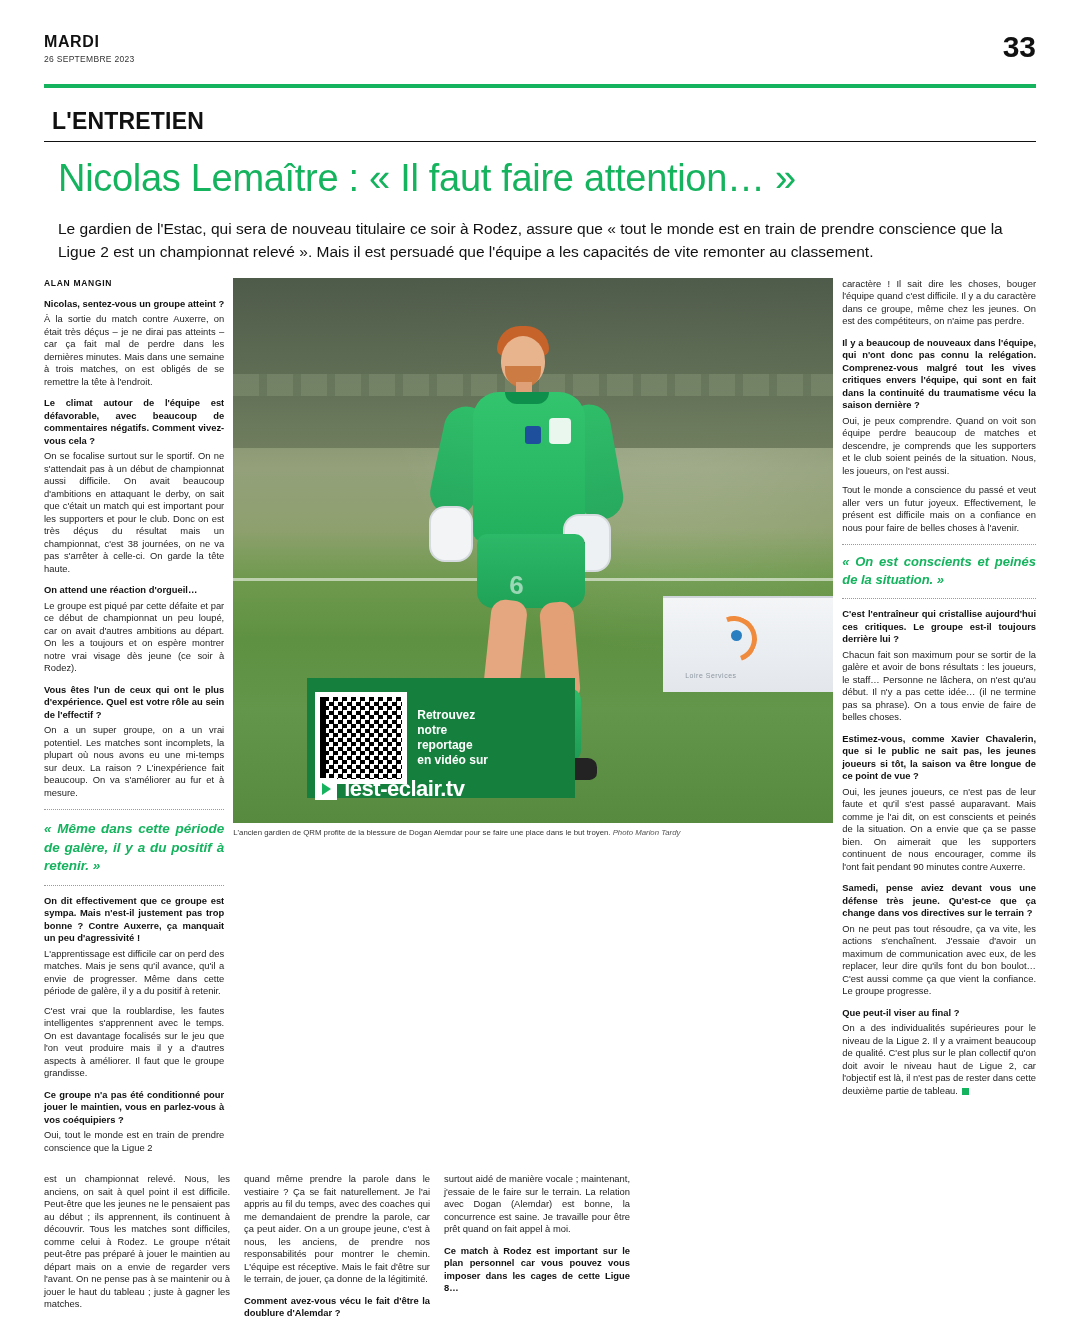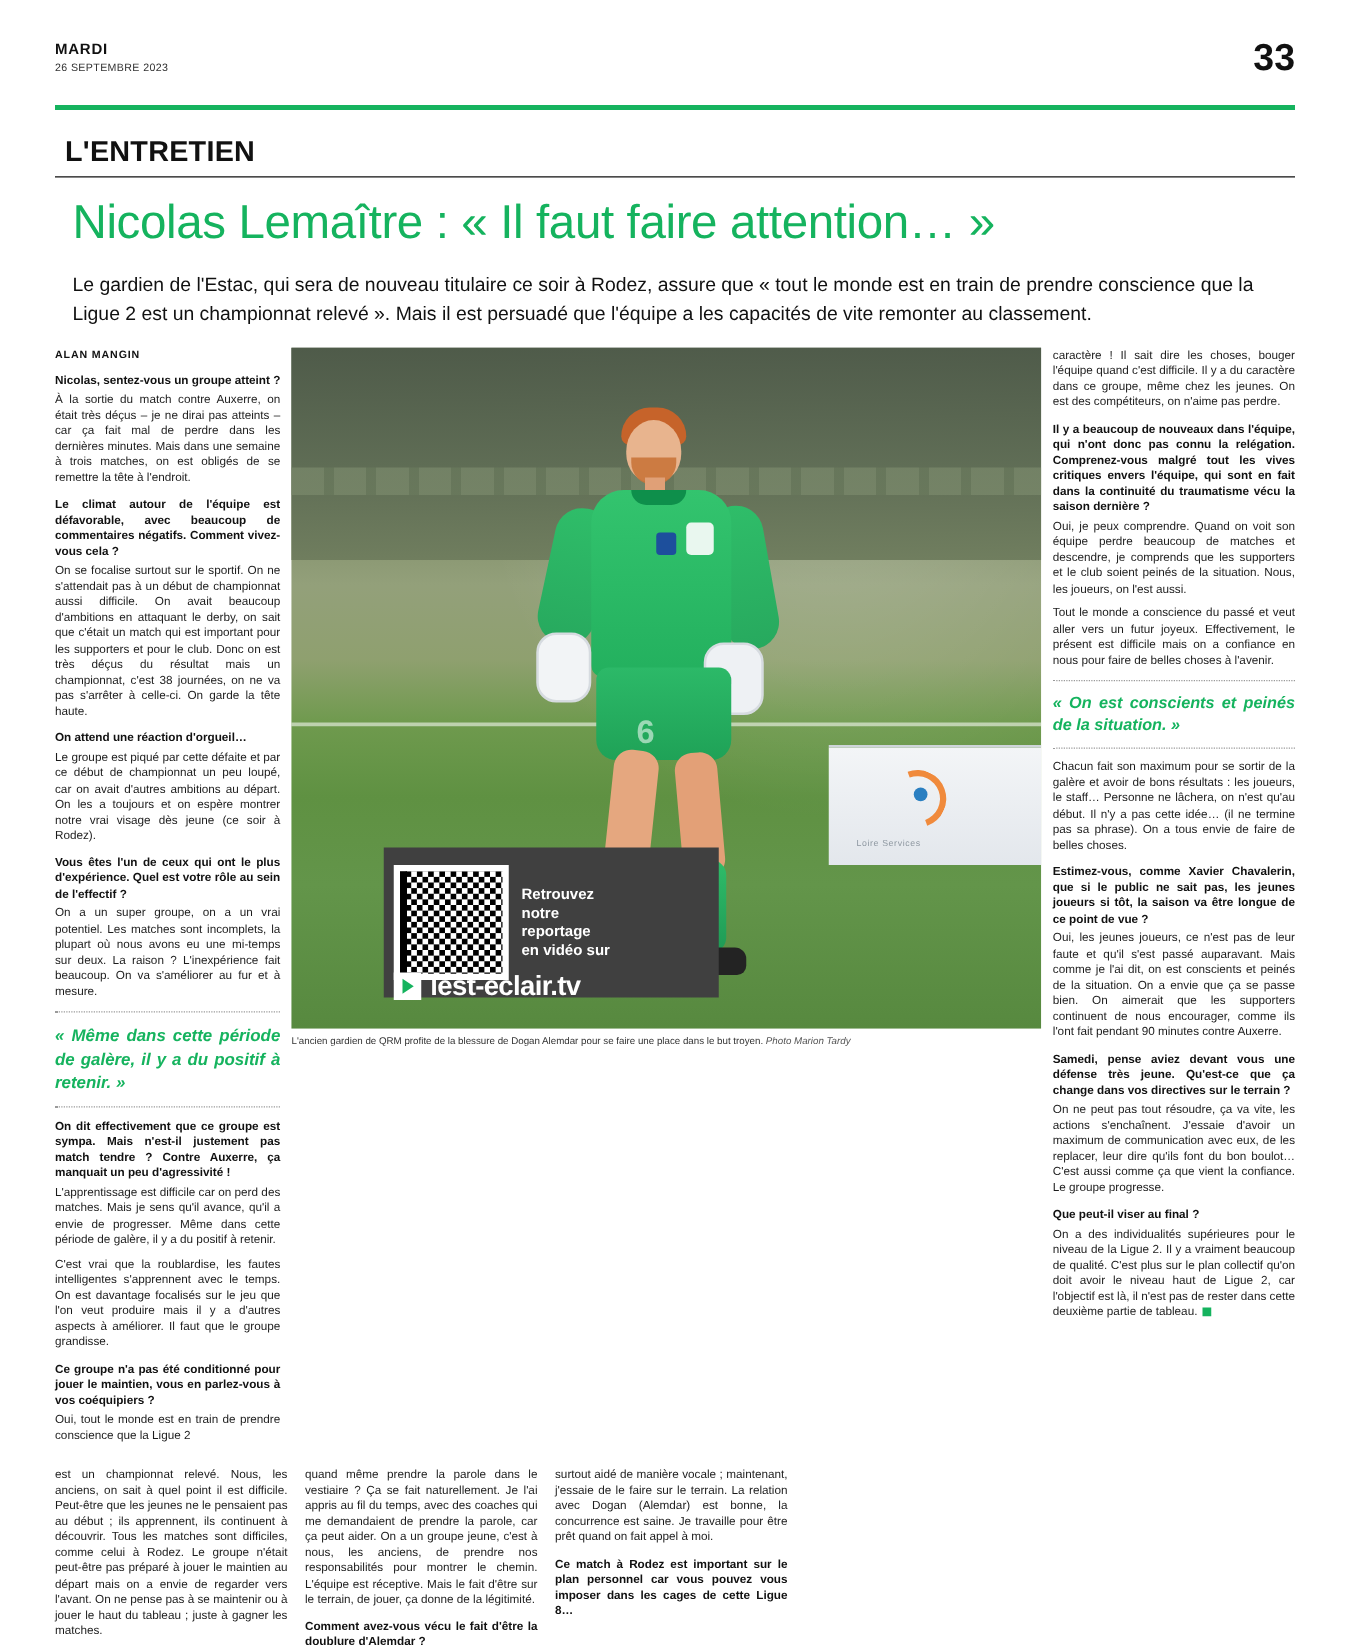--- a/index.html
+++ b/index.html
@@ -9,21 +9,21 @@
     background:#ffffff;
     font-family:"Liberation Sans", sans-serif;
     color:#1a1a1a;
     overflow:hidden;
   }
   .page { position:relative; width:1080px; height:1318px; padding:28px 44px 0 44px; }
 
   
   .masthead { position:relative; height:52px; }
   .date-block { position:absolute; left:0; top:4px; line-height:1.25; }
-  .date-day { font-size:12px; font-weight:bold; letter-spacing:.6px; color:#111; }
+  .date-day { font-size:16px; font-weight:bold; letter-spacing:.6px; color:#111; }
   .date-full { font-size:8.5px; color:#333; letter-spacing:.3px; margin-top:2px; }
   .section-title {
     text-align:center; font-size:38px; font-weight:bold; color:#15b35e;
     letter-spacing:.5px; line-height:46px;
   }
   .page-num { position:absolute; right:0; top:2px; font-size:30px; font-weight:bold; color:#111; }
   .rule-thick { height:4px; background:#15b35e; margin-top:4px; }
 
   
   .kicker { font-size:23px; font-weight:bold; letter-spacing:.2px; margin:20px 0 6px 8px; color:#111; }
@@ -129,21 +129,21 @@
   .kp-leg-l { left:254px; top:322px; width:36px; height:104px; background:#e5a77f; border-radius:14px; transform:rotate(6deg); }
   .kp-leg-r { left:310px; top:324px; width:34px; height:100px; background:#e3a077; border-radius:14px; transform:rotate(-5deg); }
   .kp-sock-l { left:250px; top:414px; width:38px; height:76px; background:linear-gradient(#2fbd69,#1f9a55); border-radius:12px; }
   .kp-sock-r { left:312px; top:410px; width:36px; height:74px; background:linear-gradient(#2fbd69,#1f9a55); border-radius:12px; }
   .kp-boot-l { left:242px; top:486px; width:56px; height:22px; background:#1c1c1c; border-radius:10px 16px 8px 8px; }
   .kp-boot-r { left:306px; top:480px; width:58px; height:22px; background:#232323; border-radius:16px 10px 8px 8px; }
 
   
   .promo {
     position:absolute; left:74px; top:400px; width:268px; height:120px;
-    background:#404040; display:flex; align-items:center; padding:8px;
+    background:#15803d; display:flex; align-items:center; padding:8px;
   }
   .qr {
     width:92px; height:92px; background:#ffffff; padding:5px;
   }
   .qr-inner {
     width:100%; height:100%;
     background:
       linear-gradient(90deg,#000 0 6px,transparent 6px 12px),
       repeating-conic-gradient(#000 0% 25%, #fff 0% 50%) 0 0/9px 9px;
   }
@@ -195,21 +195,21 @@
         <p>À la sortie du match contre Auxerre, on était très déçus – je ne dirai pas atteints – car ça fait mal de perdre dans les dernières minutes. Mais dans une semaine à trois matches, on est obligés de se remettre la tête à l'endroit.</p>
         <p class="q">Le climat autour de l'équipe est défavorable, avec beaucoup de commentaires négatifs. Comment vivez-vous cela ?</p>
         <p>On se focalise surtout sur le sportif. On ne s'attendait pas à un début de championnat aussi difficile. On avait beaucoup d'ambitions en attaquant le derby, on sait que c'était un match qui est important pour les supporters et pour le club. Donc on est très déçus du résultat mais un championnat, c'est 38 journées, on ne va pas s'arrêter à celle-ci. On garde la tête haute.</p>
         <p class="q">On attend une réaction d'orgueil…</p>
         <p>Le groupe est piqué par cette défaite et par ce début de championnat un peu loupé, car on avait d'autres ambitions au départ. On les a toujours et on espère montrer notre vrai visage dès jeune (ce soir à Rodez).</p>
         <p class="q">Vous êtes l'un de ceux qui ont le plus d'expérience. Quel est votre rôle au sein de l'effectif ?</p>
         <p>On a un super groupe, on a un vrai potentiel. Les matches sont incomplets, la plupart où nous avons eu une mi-temps sur deux. La raison ? L'inexpérience fait beaucoup. On va s'améliorer au fur et à mesure.</p>
         <div class="dots"></div>
         <div class="pull">« Même dans cette période de galère, il y a du positif à retenir. »</div>
         <div class="dots"></div>
-        <p class="q">On dit effectivement que ce groupe est sympa. Mais n'est-il justement pas match tendre ? Contre Auxerre, ça manquait un peu d'agressivité !</p>
+        <p class="q">On dit effectivement que ce groupe est sympa. Mais n'est-il justement pas trop bonne ? Contre Auxerre, ça manquait un peu d'agressivité !</p>
         <p>L'apprentissage est difficile car on perd des matches. Mais je sens qu'il avance, qu'il a envie de progresser. Même dans cette période de galère, il y a du positif à retenir.</p>
         <p>C'est vrai que la roublardise, les fautes intelligentes s'apprennent avec le temps. On est davantage focalisés sur le jeu que l'on veut produire mais il y a d'autres aspects à améliorer. Il faut que le groupe grandisse.</p>
         <p class="q">Ce groupe n'a pas été conditionné pour jouer le maintien, vous en parlez-vous à vos coéquipiers ?</p>
         <p>Oui, tout le monde est en train de prendre conscience que la Ligue 2</p>
       </div>
 
       <div class="photo-col">
         <div class="photo-wrap">
           <div class="photo"></div>
           <div class="stand"></div>
@@ -267,20 +267,21 @@
       </div>
 
       <div class="col-right-top body-col">
         <p>caractère ! Il sait dire les choses, bouger l'équipe quand c'est difficile. Il y a du caractère dans ce groupe, même chez les jeunes. On est des compétiteurs, on n'aime pas perdre.</p>
         <p class="q">Il y a beaucoup de nouveaux dans l'équipe, qui n'ont donc pas connu la relégation. Comprenez-vous malgré tout les vives critiques envers l'équipe, qui sont en fait dans la continuité du traumatisme vécu la saison dernière ?</p>
         <p>Oui, je peux comprendre. Quand on voit son équipe perdre beaucoup de matches et descendre, je comprends que les supporters et le club soient peinés de la situation. Nous, les joueurs, on l'est aussi.</p>
         <p>Tout le monde a conscience du passé et veut aller vers un futur joyeux. Effectivement, le présent est difficile mais on a confiance en nous pour faire de belles choses à l'avenir.</p>
         <div class="dots"></div>
         <div class="pull-right">« On est conscients et peinés de la situation. »</div>
         <div class="dots"></div>
+        <p class="q">C'est l'entraîneur qui cristallise aujourd'hui ces critiques. Le groupe est-il toujours derrière lui ?</p>
         <p>Chacun fait son maximum pour se sortir de la galère et avoir de bons résultats : les joueurs, le staff… Personne ne lâchera, on n'est qu'au début. Il n'y a pas cette idée… (il ne termine pas sa phrase). On a tous envie de faire de belles choses.</p>
         <p class="q">Estimez-vous, comme Xavier Chavalerin, que si le public ne sait pas, les jeunes joueurs si tôt, la saison va être longue de ce point de vue ?</p>
         <p>Oui, les jeunes joueurs, ce n'est pas de leur faute et qu'il s'est passé auparavant. Mais comme je l'ai dit, on est conscients et peinés de la situation. On a envie que ça se passe bien. On aimerait que les supporters continuent de nous encourager, comme ils l'ont fait pendant 90 minutes contre Auxerre.</p>
         <p class="q">Samedi, pense aviez devant vous une défense très jeune. Qu'est-ce que ça change dans vos directives sur le terrain ?</p>
         <p>On ne peut pas tout résoudre, ça va vite, les actions s'enchaînent. J'essaie d'avoir un maximum de communication avec eux, de les replacer, leur dire qu'ils font du bon boulot… C'est aussi comme ça que vient la confiance. Le groupe progresse.</p>
         <p class="q">Que peut-il viser au final ?</p>
         <p><span>On a des individualités supérieures pour le niveau de la Ligue 2. Il y a vraiment beaucoup de qualité. C'est plus sur le plan collectif qu'on doit avoir le niveau haut de Ligue 2, car l'objectif est là, il n'est pas de rester dans cette deuxième partie de tableau.</span><span class="endmark"></span></p>
       </div>
     </div>
 

